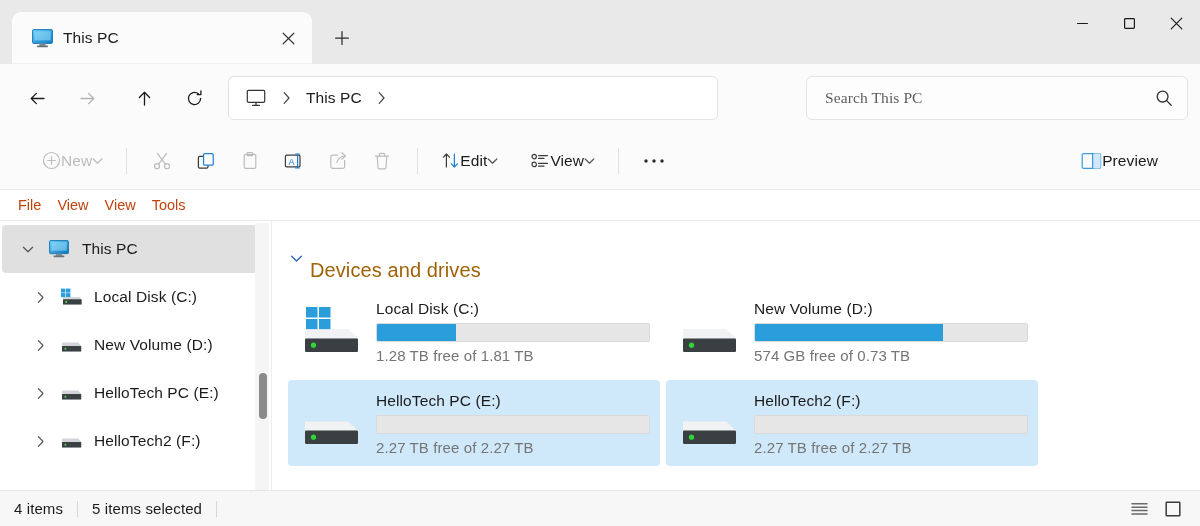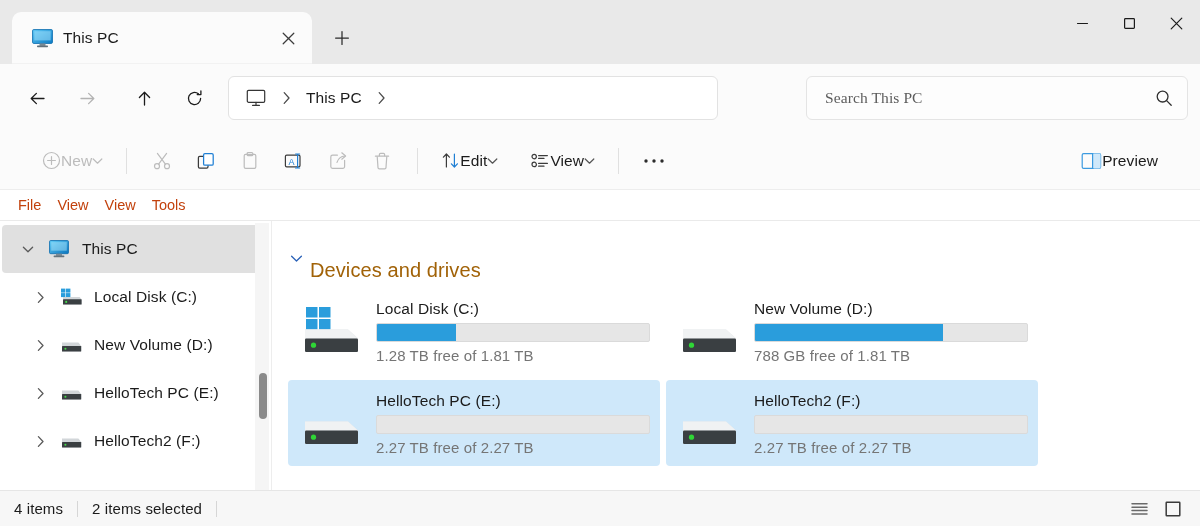--- a/index.html
+++ b/index.html
@@ -573,21 +573,21 @@
               <path d="M5 24.5 L48 24.5 L58 33.5 L5 33.5 Z" fill="#f0f2f3"></path>
               <rect x="5" y="33.5" width="53" height="13.5" rx="1.2" fill="#3a3f42"></rect>
               <circle cx="13.5" cy="40.2" r="2.6" fill="#2fd636"></circle>
             </svg>
           </span>
           <div class="tile-info">
             <div class="drive-name">New Volume (D:)</div>
             <div class="bar-outer">
               <div class="bar-fill" style="width: 69%;"></div>
             </div>
-            <div class="drive-free">788 GB free of 1.81 TB</div>
+            <div class="drive-free">574 GB free of 0.73 TB</div>
           </div>
         </div>
 
         <div class="tile selected tile-row2">
           <span class="drive-icon">
             <svg width="64" height="52" viewBox="0 0 64 52">
               <path d="M5 24.5 L48 24.5 L58 33.5 L58 47 L5 47 Z" fill="#e3e6e8"></path>
               <path d="M5 24.5 L48 24.5 L58 33.5 L5 33.5 Z" fill="#f0f2f3"></path>
               <rect x="5" y="33.5" width="53" height="13.5" rx="1.2" fill="#3a3f42"></rect>
               <circle cx="13.5" cy="40.2" r="2.6" fill="#2fd636"></circle>
@@ -620,21 +620,21 @@
           </div>
         </div>
 
       </div>
     </div>
   </div>
 
   <div class="statusbar">
     <span class="status-text">4 items</span>
     <span class="status-sep"></span>
-    <span class="status-text">2 items selected</span>
+    <span class="status-text">5 items selected</span>
     <span class="status-sep"></span>
     <span class="status-spacer"></span>
 
     <span class="viewbtn">
       <span style="display:flex;">
         <svg width="17" height="14" viewBox="0 0 17 14" stroke="#6a6a6a" stroke-width="1.5">
           <path d="M1 1.8 H16 M1 5.2 H16 M1 8.6 H16 M1 12 H16" stroke-linecap="round"></path>
         </svg>
       </span>
     </span>

